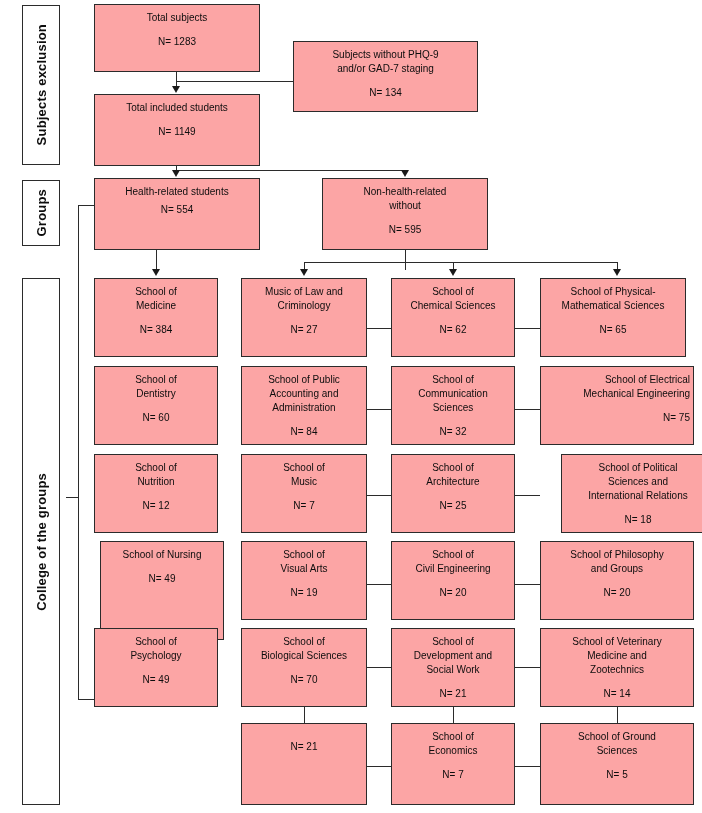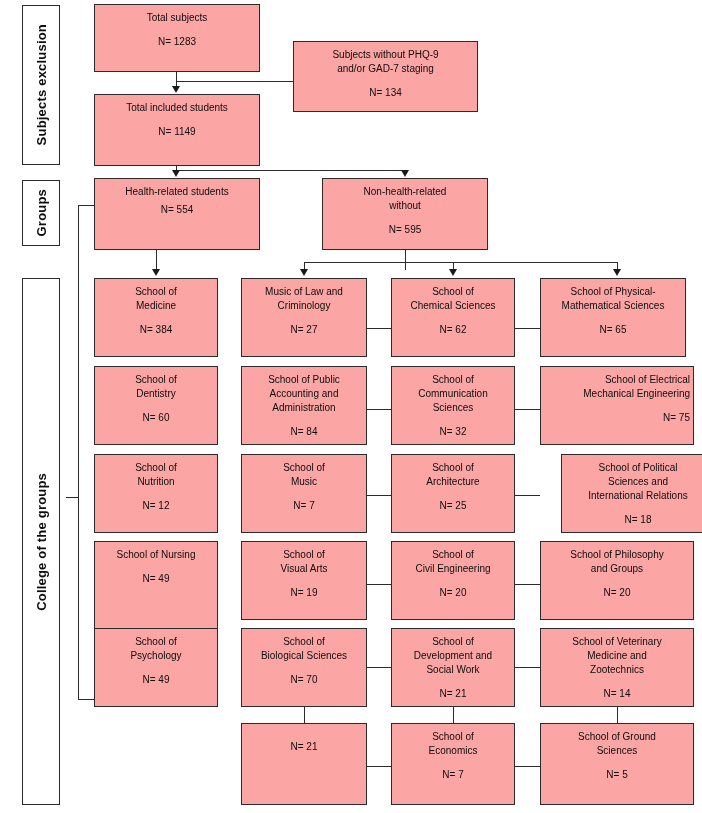--- a/index.html
+++ b/index.html
@@ -111,21 +111,21 @@
   <div class="box" style="left:94px; top:366px; width:124px; height:79px;">
     <span class="ttl">School of
 Dentistry</span>
     <span class="num">N= 60</span>
   </div>
   <div class="box" style="left:94px; top:454px; width:124px; height:79px;">
     <span class="ttl">School of
 Nutrition</span>
     <span class="num">N= 12</span>
   </div>
-  <div class="box" style="left:94px; top:541px; width:124px; height:99px;">
+  <div class="box" style="left:100px; top:541px; width:124px; height:99px;">
     <span class="ttl">School of Nursing</span>
     <span class="num">N= 49</span>
   </div>
   <div class="box" style="left:94px; top:628px; width:124px; height:79px;">
     <span class="ttl">School of
 Psychology</span>
     <span class="num">N= 49</span>
   </div>
 
   <div class="box" style="left:241px; top:278px; width:126px; height:79px;">

